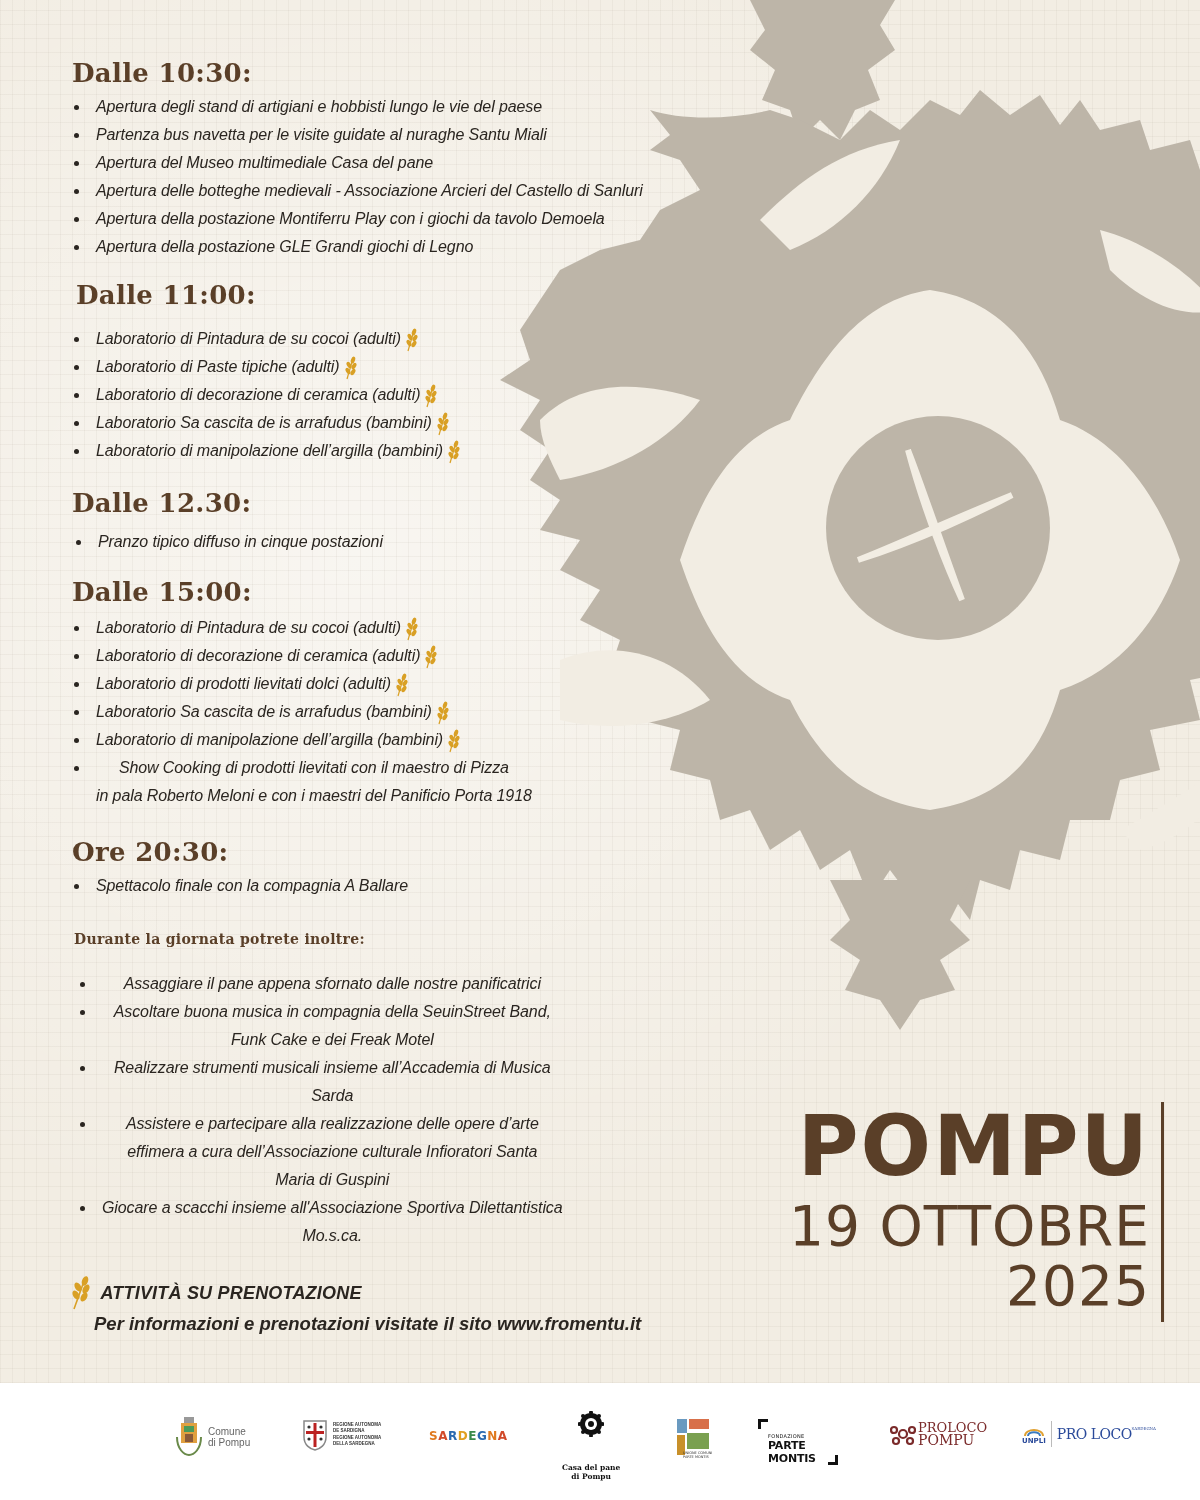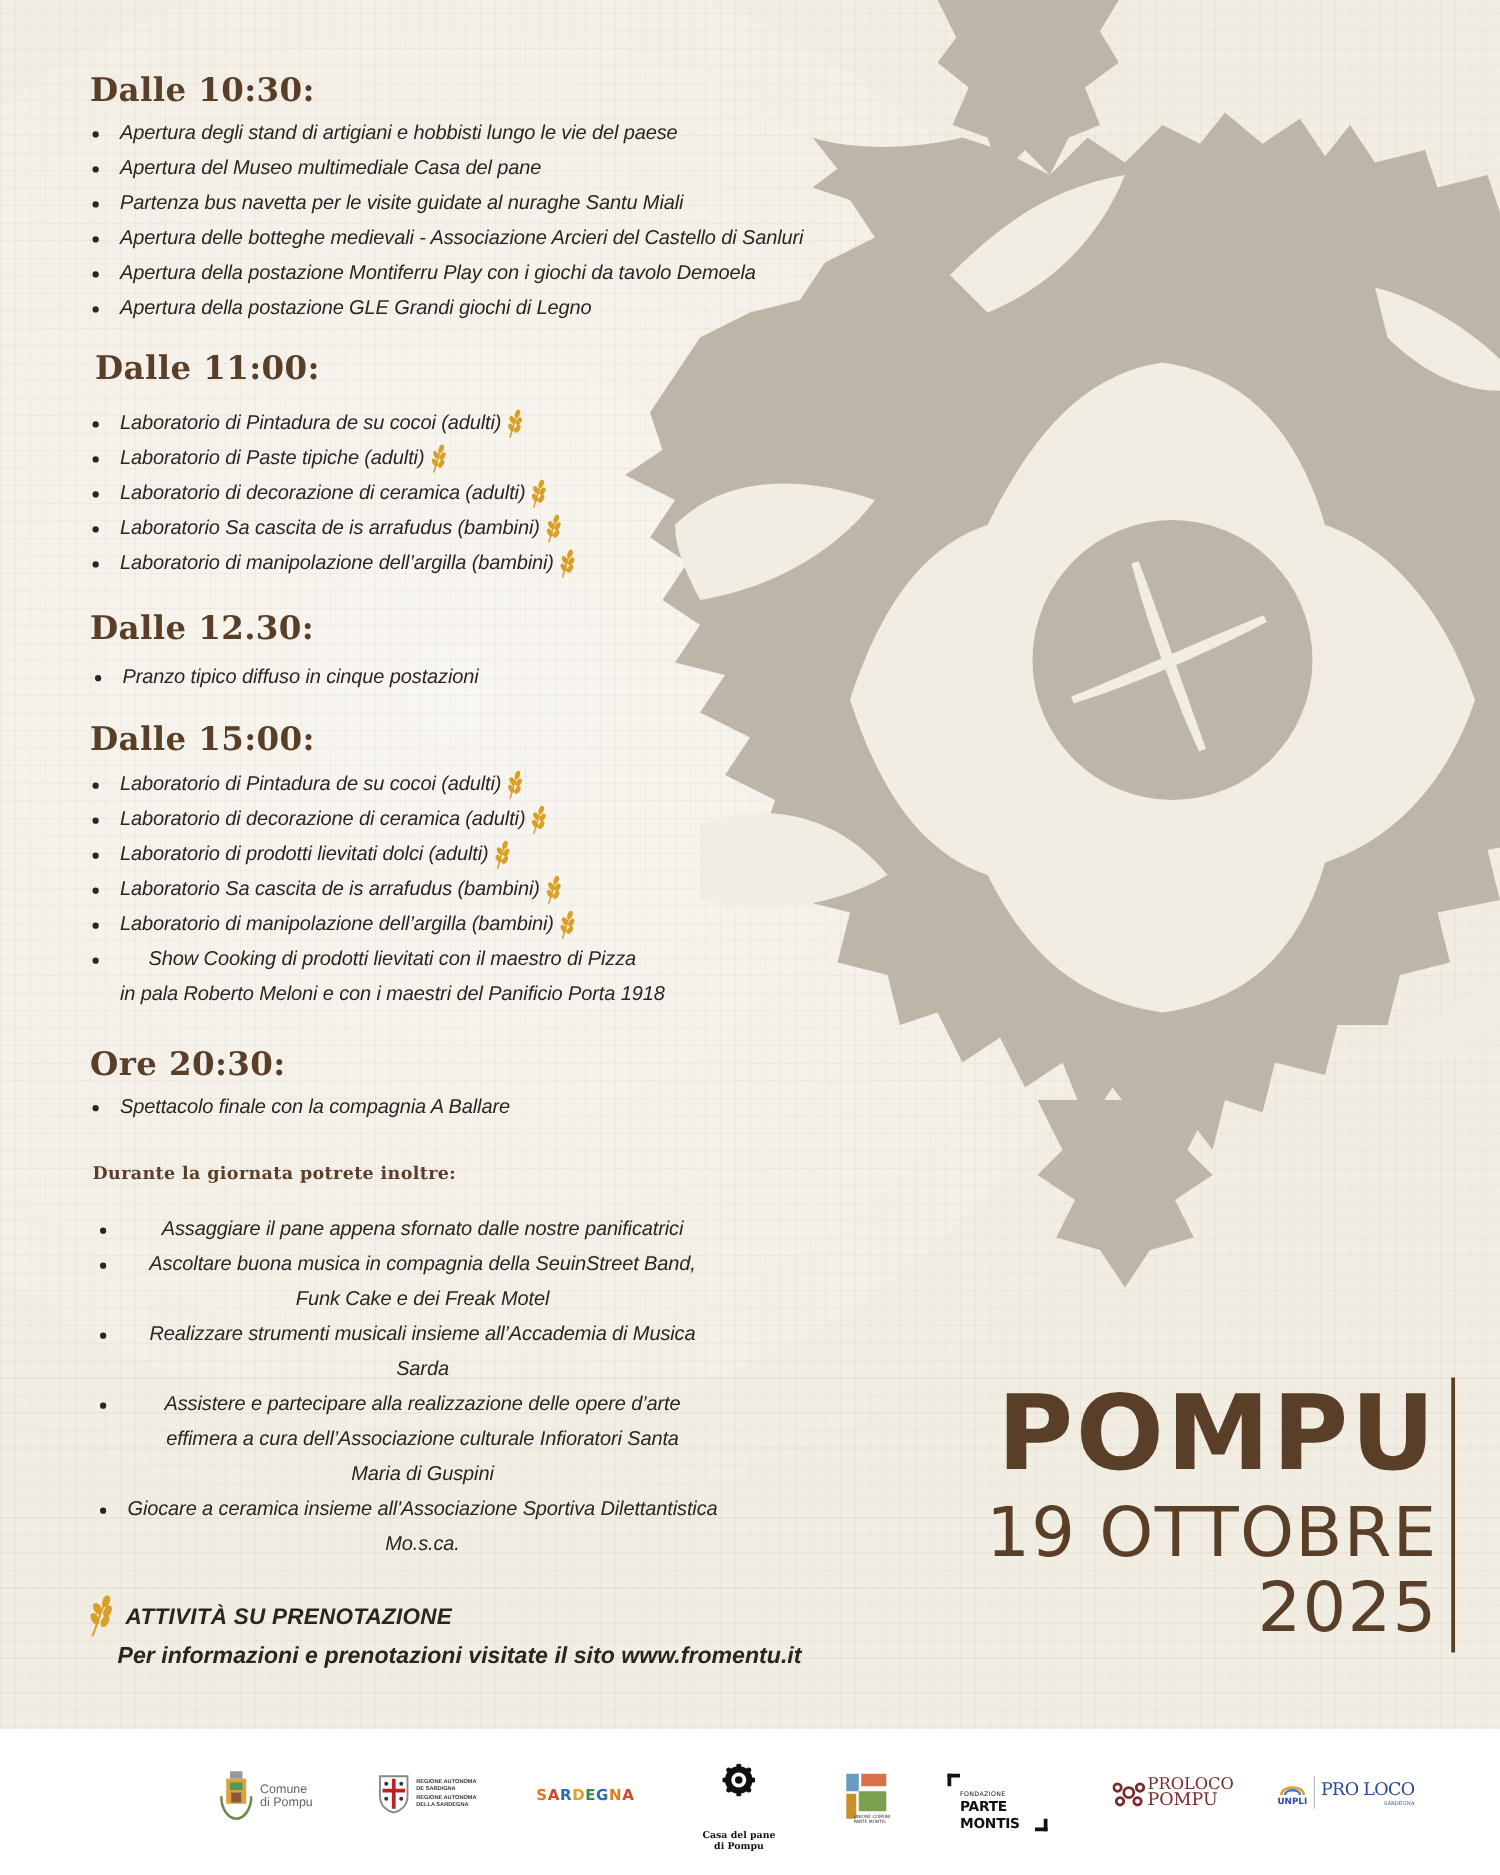--- a/index.html
+++ b/index.html
@@ -98,22 +98,22 @@
     </g>
 
     <circle cx="438" cy="528" r="112" fill="#bdb5a8"></circle>
     <path d="M408 450 C420 480 440 540 462 600 C448 570 424 510 408 450 Z" fill="#f2ede3" stroke="#f2ede3" stroke-width="6" stroke-linecap="round"></path>
     <path d="M358 560 C390 548 450 520 512 495 C480 512 420 540 358 560 Z" fill="#f2ede3" stroke="#f2ede3" stroke-width="6" stroke-linecap="round"></path>
   </svg>
 
   <div class="section-title" style="left:72px; top:58px;">Dalle 10:30:</div>
   <ul class="list" style="left:74px; top:93px;">
     <li><span>Apertura degli stand di artigiani e hobbisti lungo le vie del paese</span></li>
+    <li><span>Partenza bus navetta per le visite guidate al nuraghe Santu Miali</span></li>
     <li><span>Apertura del Museo multimediale Casa del pane</span></li>
-    <li><span>Partenza bus navetta per le visite guidate al nuraghe Santu Miali</span></li>
     <li><span>Apertura delle botteghe medievali - Associazione Arcieri del Castello di Sanluri</span></li>
     <li><span>Apertura della postazione Montiferru Play con i giochi da tavolo Demoela</span></li>
     <li><span>Apertura della postazione GLE Grandi giochi di Legno</span></li>
   </ul>
 
   <div class="section-title" style="left:76px; top:280px;">Dalle 11:00:</div>
   <ul class="list" style="left:74px; top:325px;">
     <li><span>Laboratorio di Pintadura de su cocoi  (adulti)</span><svg class="wheat" viewBox="0 0 14 24">
           <g fill="#d9a025">
             <ellipse cx="9" cy="4" rx="2" ry="3.5" transform="rotate(20 9 4)"></ellipse>
@@ -246,21 +246,21 @@
     <li class="multi">
       <span class="line">Realizzare strumenti musicali insieme all’Accademia di Musica</span>
       <span class="line">Sarda</span>
     </li>
     <li class="multi">
       <span class="line">Assistere e partecipare alla realizzazione delle opere d’arte</span>
       <span class="line">effimera a cura dell’Associazione culturale Infioratori Santa</span>
       <span class="line">Maria di Guspini</span>
     </li>
     <li class="multi">
-      <span class="line">Giocare a ceramica insieme all'Associazione Sportiva Dilettantistica</span>
+      <span class="line">Giocare a scacchi insieme all'Associazione Sportiva Dilettantistica</span>
       <span class="line">Mo.s.ca.</span>
     </li>
   </ul>
 
   <div class="booking">
     <svg class="wheat-big" viewBox="0 0 22 34">
         <g fill="#d9a025">
           <ellipse cx="15" cy="5" rx="3" ry="5" transform="rotate(20 15 5)"></ellipse>
           <ellipse cx="8" cy="11" rx="3" ry="5" transform="rotate(-30 8 11)"></ellipse>
           <ellipse cx="16" cy="13" rx="3" ry="5" transform="rotate(30 16 13)"></ellipse>
@@ -386,18 +386,18 @@
 
   <div class="logo" style="left:1022px; top:38px;">
     <div style="display:flex; flex-direction:column; align-items:center;">
       <svg width="22" height="14" viewBox="0 0 22 14">
         <path d="M2 13 C2 5 20 5 20 13" fill="none" stroke="#e0a030" stroke-width="2"></path>
         <path d="M5 13 C5 8 17 8 17 13" fill="none" stroke="#3a7ac0" stroke-width="2"></path>
       </svg>
       <div style="font-family:'DejaVu Sans',sans-serif; font-weight:bold; font-size:7px; color:#2a4a9a;">UNPLI</div>
     </div>
     <div style="width:1px; height:26px; background:#bbb; margin:0 5px;"></div>
-    <div style="display:flex; flex-direction:column;">
+    <div style="display:flex; ">
       <div style="font-family:'DejaVu Serif',serif; font-size:14px; color:#2a4a9a; letter-spacing:-0.5px;">PRO LOCO</div>
       <div style="font-family:'DejaVu Serif',serif; font-size:4px; color:#2a4a9a; text-align:right;">SARDEGNA</div>
     </div>
   </div>
 </div>
 
 </body></html>

